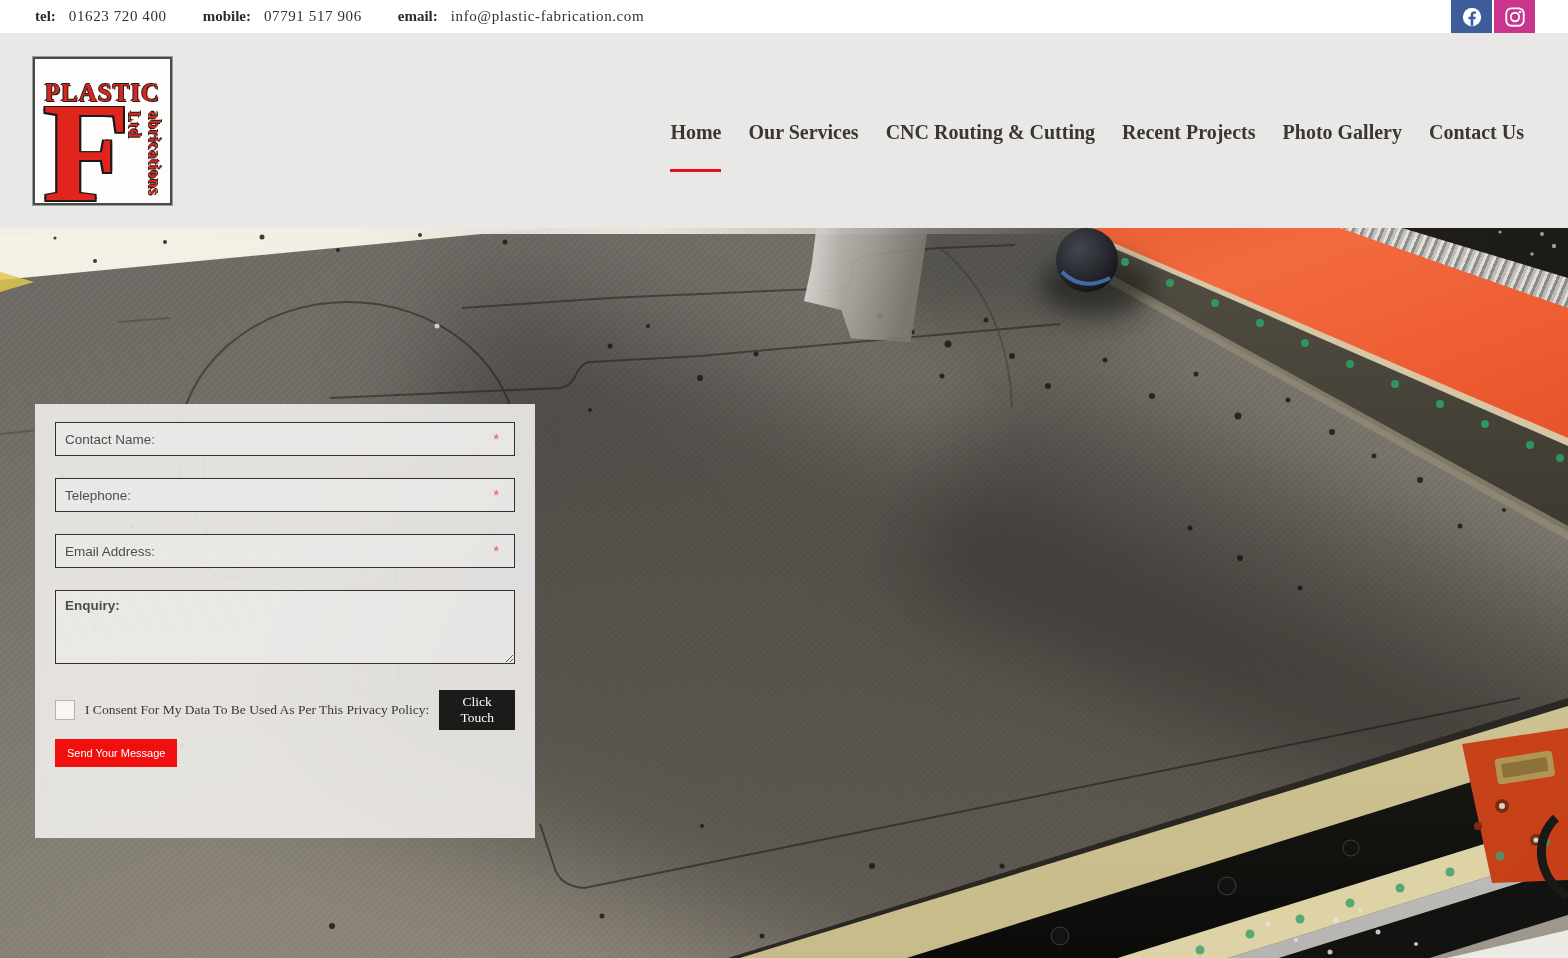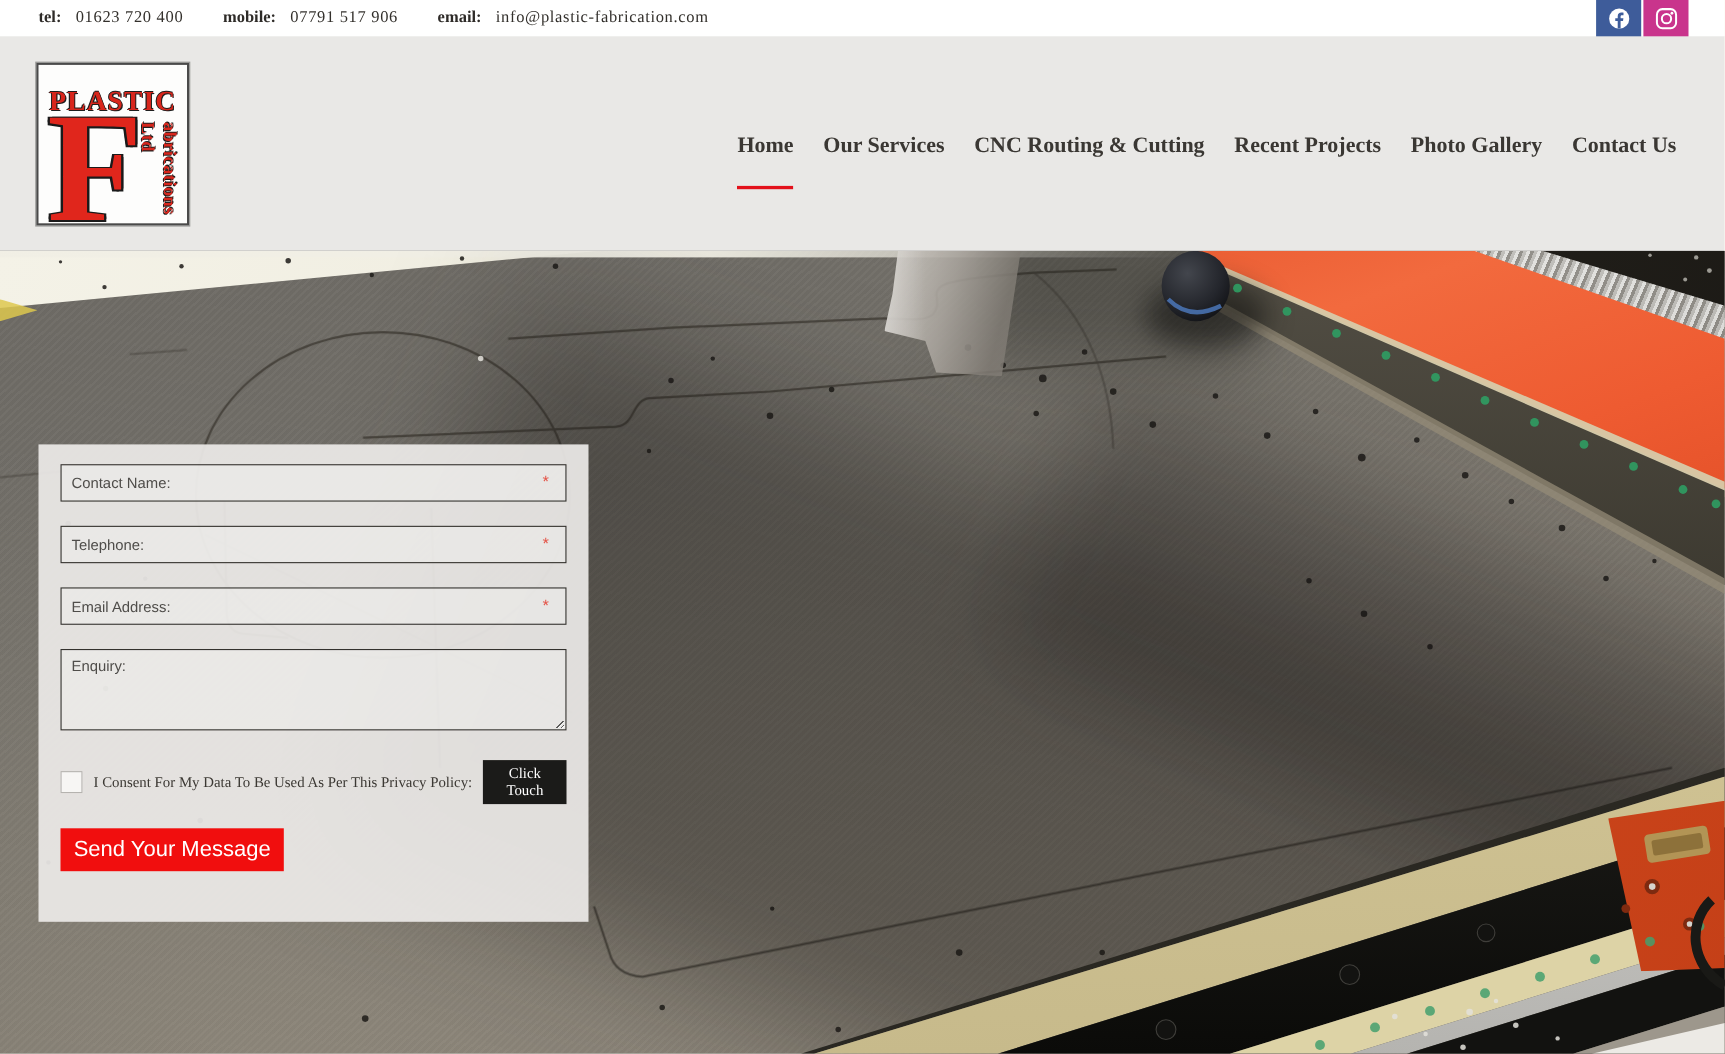--- a/index.html
+++ b/index.html
@@ -92,31 +92,31 @@
   .hero svg { pointer-events:none; }
 
   
   .panel { left:35px; top:176px; width:500px; height:434px; background:rgba(236,234,231,.93);
       padding:18px 20px 20px; font-family:"Liberation Sans","DejaVu Sans",sans-serif; }
   .panel h2 { font-family:"Liberation Serif","DejaVu Serif",serif; font-weight:400; font-size:27px;
       color:#262320; letter-spacing:.3px; margin-bottom:23px; }
   .field { position:relative; margin-bottom:22px; }
   .field input, .field textarea { width:100%; height:34px; border:1px solid #33312d; background:rgba(246,245,243,.35);
       font-family:"Liberation Sans","DejaVu Sans",sans-serif; font-size:13.5px; color:#0369a1; padding:0 26px 0 9px; outline:none; }
-  .field textarea { height:74px; padding-top:7px; resize:both; }
+  .field textarea { height:74px; padding-top:7px; resize:both;font-weight:bold; }
   .field input::placeholder, .field textarea::placeholder { color:#4f4d4a; opacity:1; }
   .req { position:absolute; right:16px; top:8px; color:#e4564a; font-size:15px; }
   .consent { display:flex; align-items:center; gap:10px; margin-top:7px; }
   .consent input[type=checkbox] { appearance:none; -webkit-appearance:none; width:20px; height:20px; flex:0 0 20px;
       background:#f7f6f4; border:1px solid #b5b3af; cursor:pointer; }
   .consent-text { font-family:"Liberation Serif","DejaVu Serif",serif; font-size:13.5px; color:#3b3833; white-space:nowrap; }
   .clickhere { background:#1b1b19; color:#fff; border:none; font-family:"Liberation Serif","DejaVu Serif",serif;
       font-size:13.5px; padding:4px 9px; cursor:pointer; }
-  .send { display:block; margin-top:22px; background:#f10e0e; color:#fff; border:none;
-      font-family:"Liberation Sans","DejaVu Sans",sans-serif; font-size:20px; padding:8px 12px; cursor:pointer; }
+  .send { display:block; margin-top:9px; background:#f10e0e; color:#fff; border:none;
+      font-family:"Liberation Sans","DejaVu Sans",sans-serif; font-size:11px; padding:8px 12px; cursor:pointer; }
 </style>
 </head>
 <body>
 
 <div class="page">
 
   <div class="topbar">
     <div class="contacts">
       <span class="cgroup">
         <span class="clabel">tel:</span>

